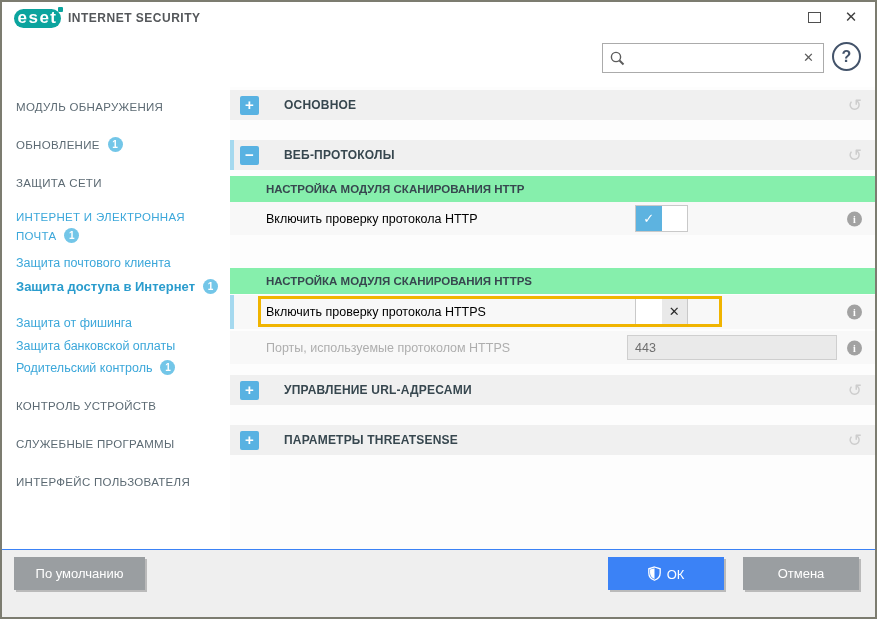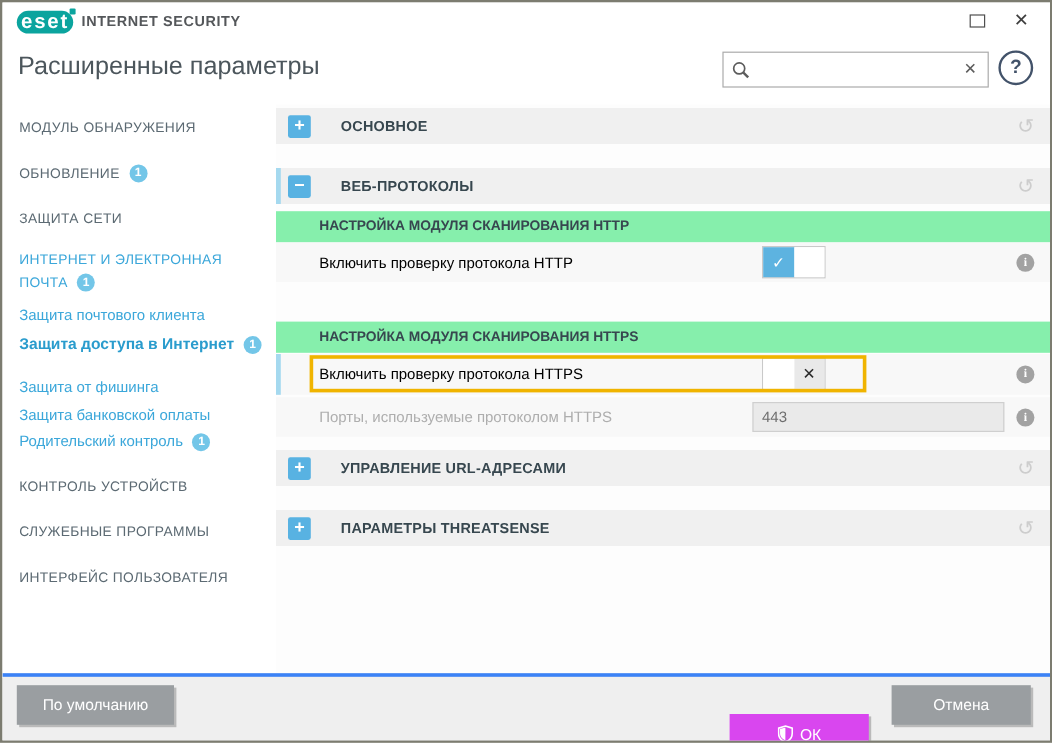--- a/index.html
+++ b/index.html
@@ -82,46 +82,45 @@
                font-family:"Liberation Serif","DejaVu Serif",serif; }
 
   .highlight-box { position:absolute; left:28px; top:1px; width:464px; height:31px;
                    border:3px solid #f0b400; pointer-events:none; }
 
   .ports-input { position:absolute; left:397px; top:4px; width:210px; height:25px;
                  background:#eaeaea; border:1px solid #cfcfcf; color:#6e6e6e; font-size:12.5px;
                  padding:0 7px; font-family:"Liberation Sans","DejaVu Sans",sans-serif; }
 
   
-  .footer { position:absolute; left:0; right:0; bottom:0; height:56px; background:#efefef;
-            border-top:3px solid #3b82f6; }
+  .footer { position:absolute; left:0; right:0; bottom:0; height:68px; background:#efefef;
+            border-top:1px solid #3b82f6; }
   .btn { position:absolute; top:7px; height:33px; border:none; color:#fff; font-size:13px;
          cursor:pointer; font-family:"Liberation Sans","DejaVu Sans",sans-serif;
          box-shadow:2px 2px 0 rgba(0,0,0,0.22); }
   .btn.gray { background:#9a9ea1; }
-  .btn.blue { background:#d946ef;margin-top:24px; }
+  .btn.blue { background:#3b82f6; }
   .btn-default { left:12px; width:131px; }
   .btn-ok { left:606px; width:116px; }
   .btn-cancel { left:741px; width:116px; }
   .btn-ok svg { vertical-align:-2px; margin-right:6px; }
 </style>
 </head>
 <body>
 
 <div class="window">
 
   <div class="titlebar">
     <div class="logo-pill">eset</div>
     <div class="logo-product">INTERNET SECURITY</div>
     <span class="win-max"></span>
     <span class="win-close">✕</span>
   </div>
 
   <div class="header">
-    <div class="page-title">Расширенные параметры</div>
     <div class="search-box">
       <svg width="15" height="15" viewBox="0 0 15 15">
         <circle cx="6" cy="6" r="4.6" fill="none" stroke="#5c5c5c" stroke-width="1.4"></circle>
         <line x1="9.5" y1="9.5" x2="13.5" y2="13.5" stroke="#5c5c5c" stroke-width="2"></line>
       </svg>
       <input class="search-input" value="" style="">
       <span class="search-clear">✕</span>
     </div>
     <div class="help-btn">?</div>
   </div>

